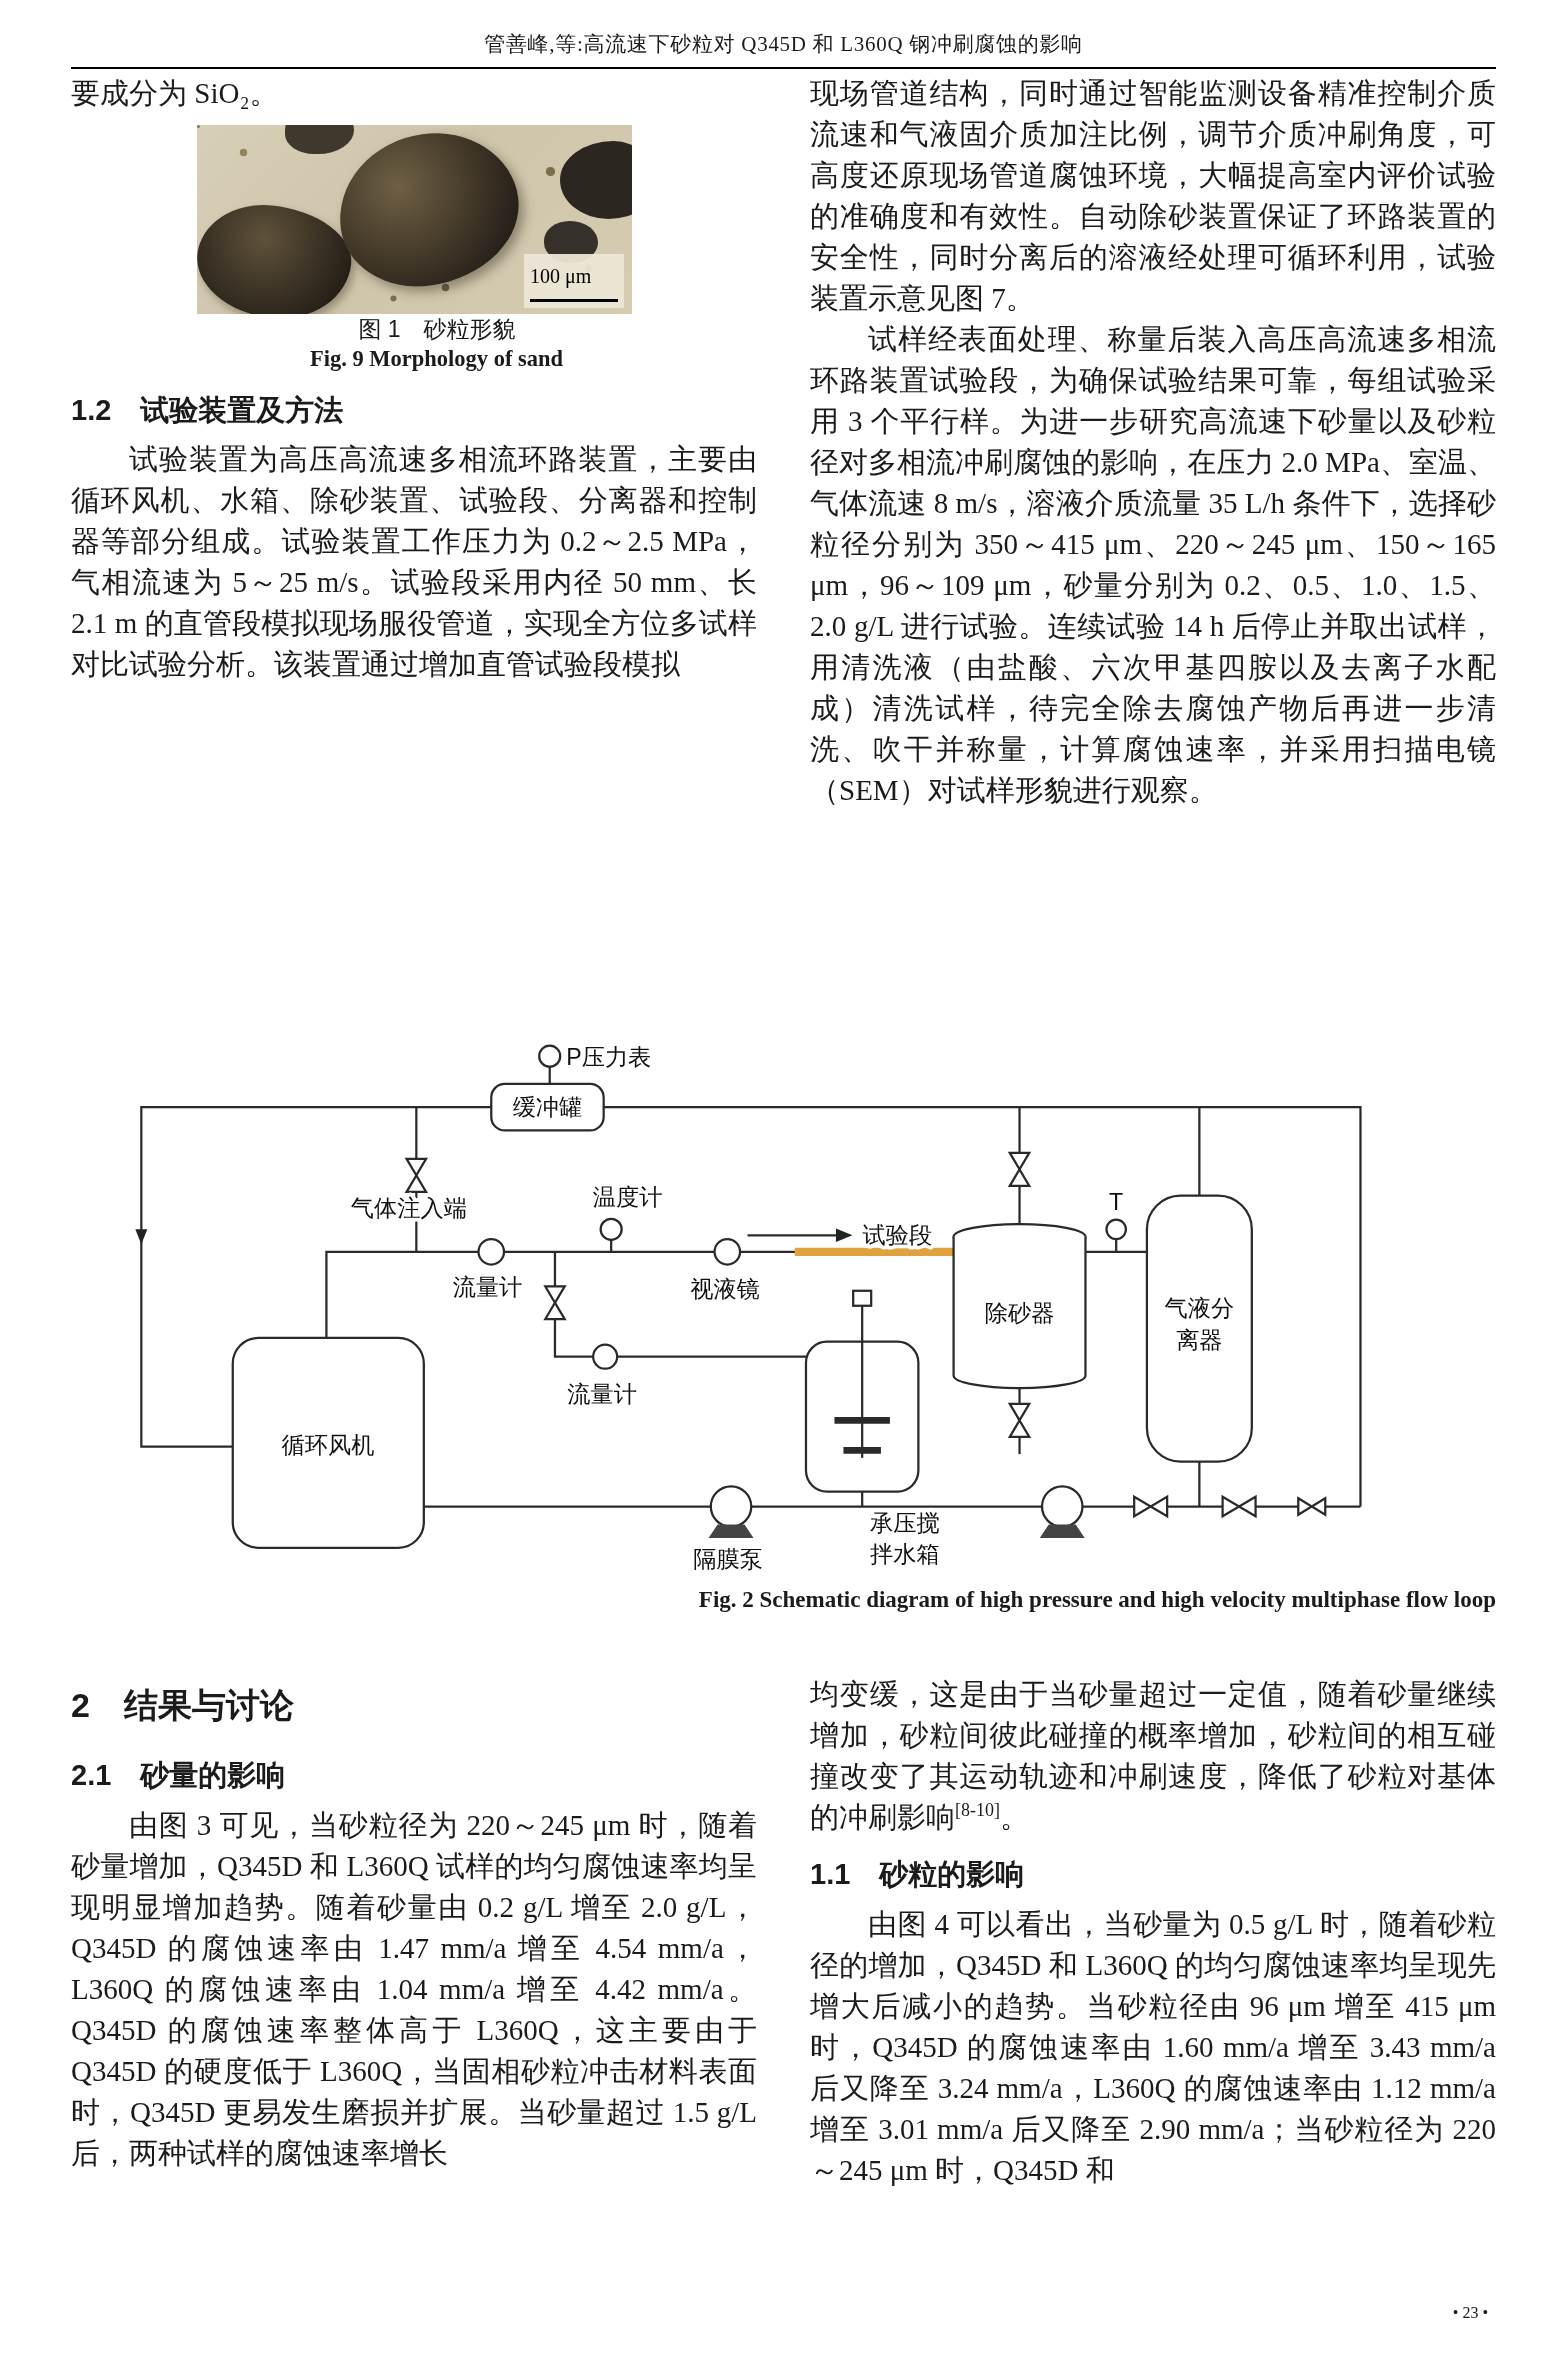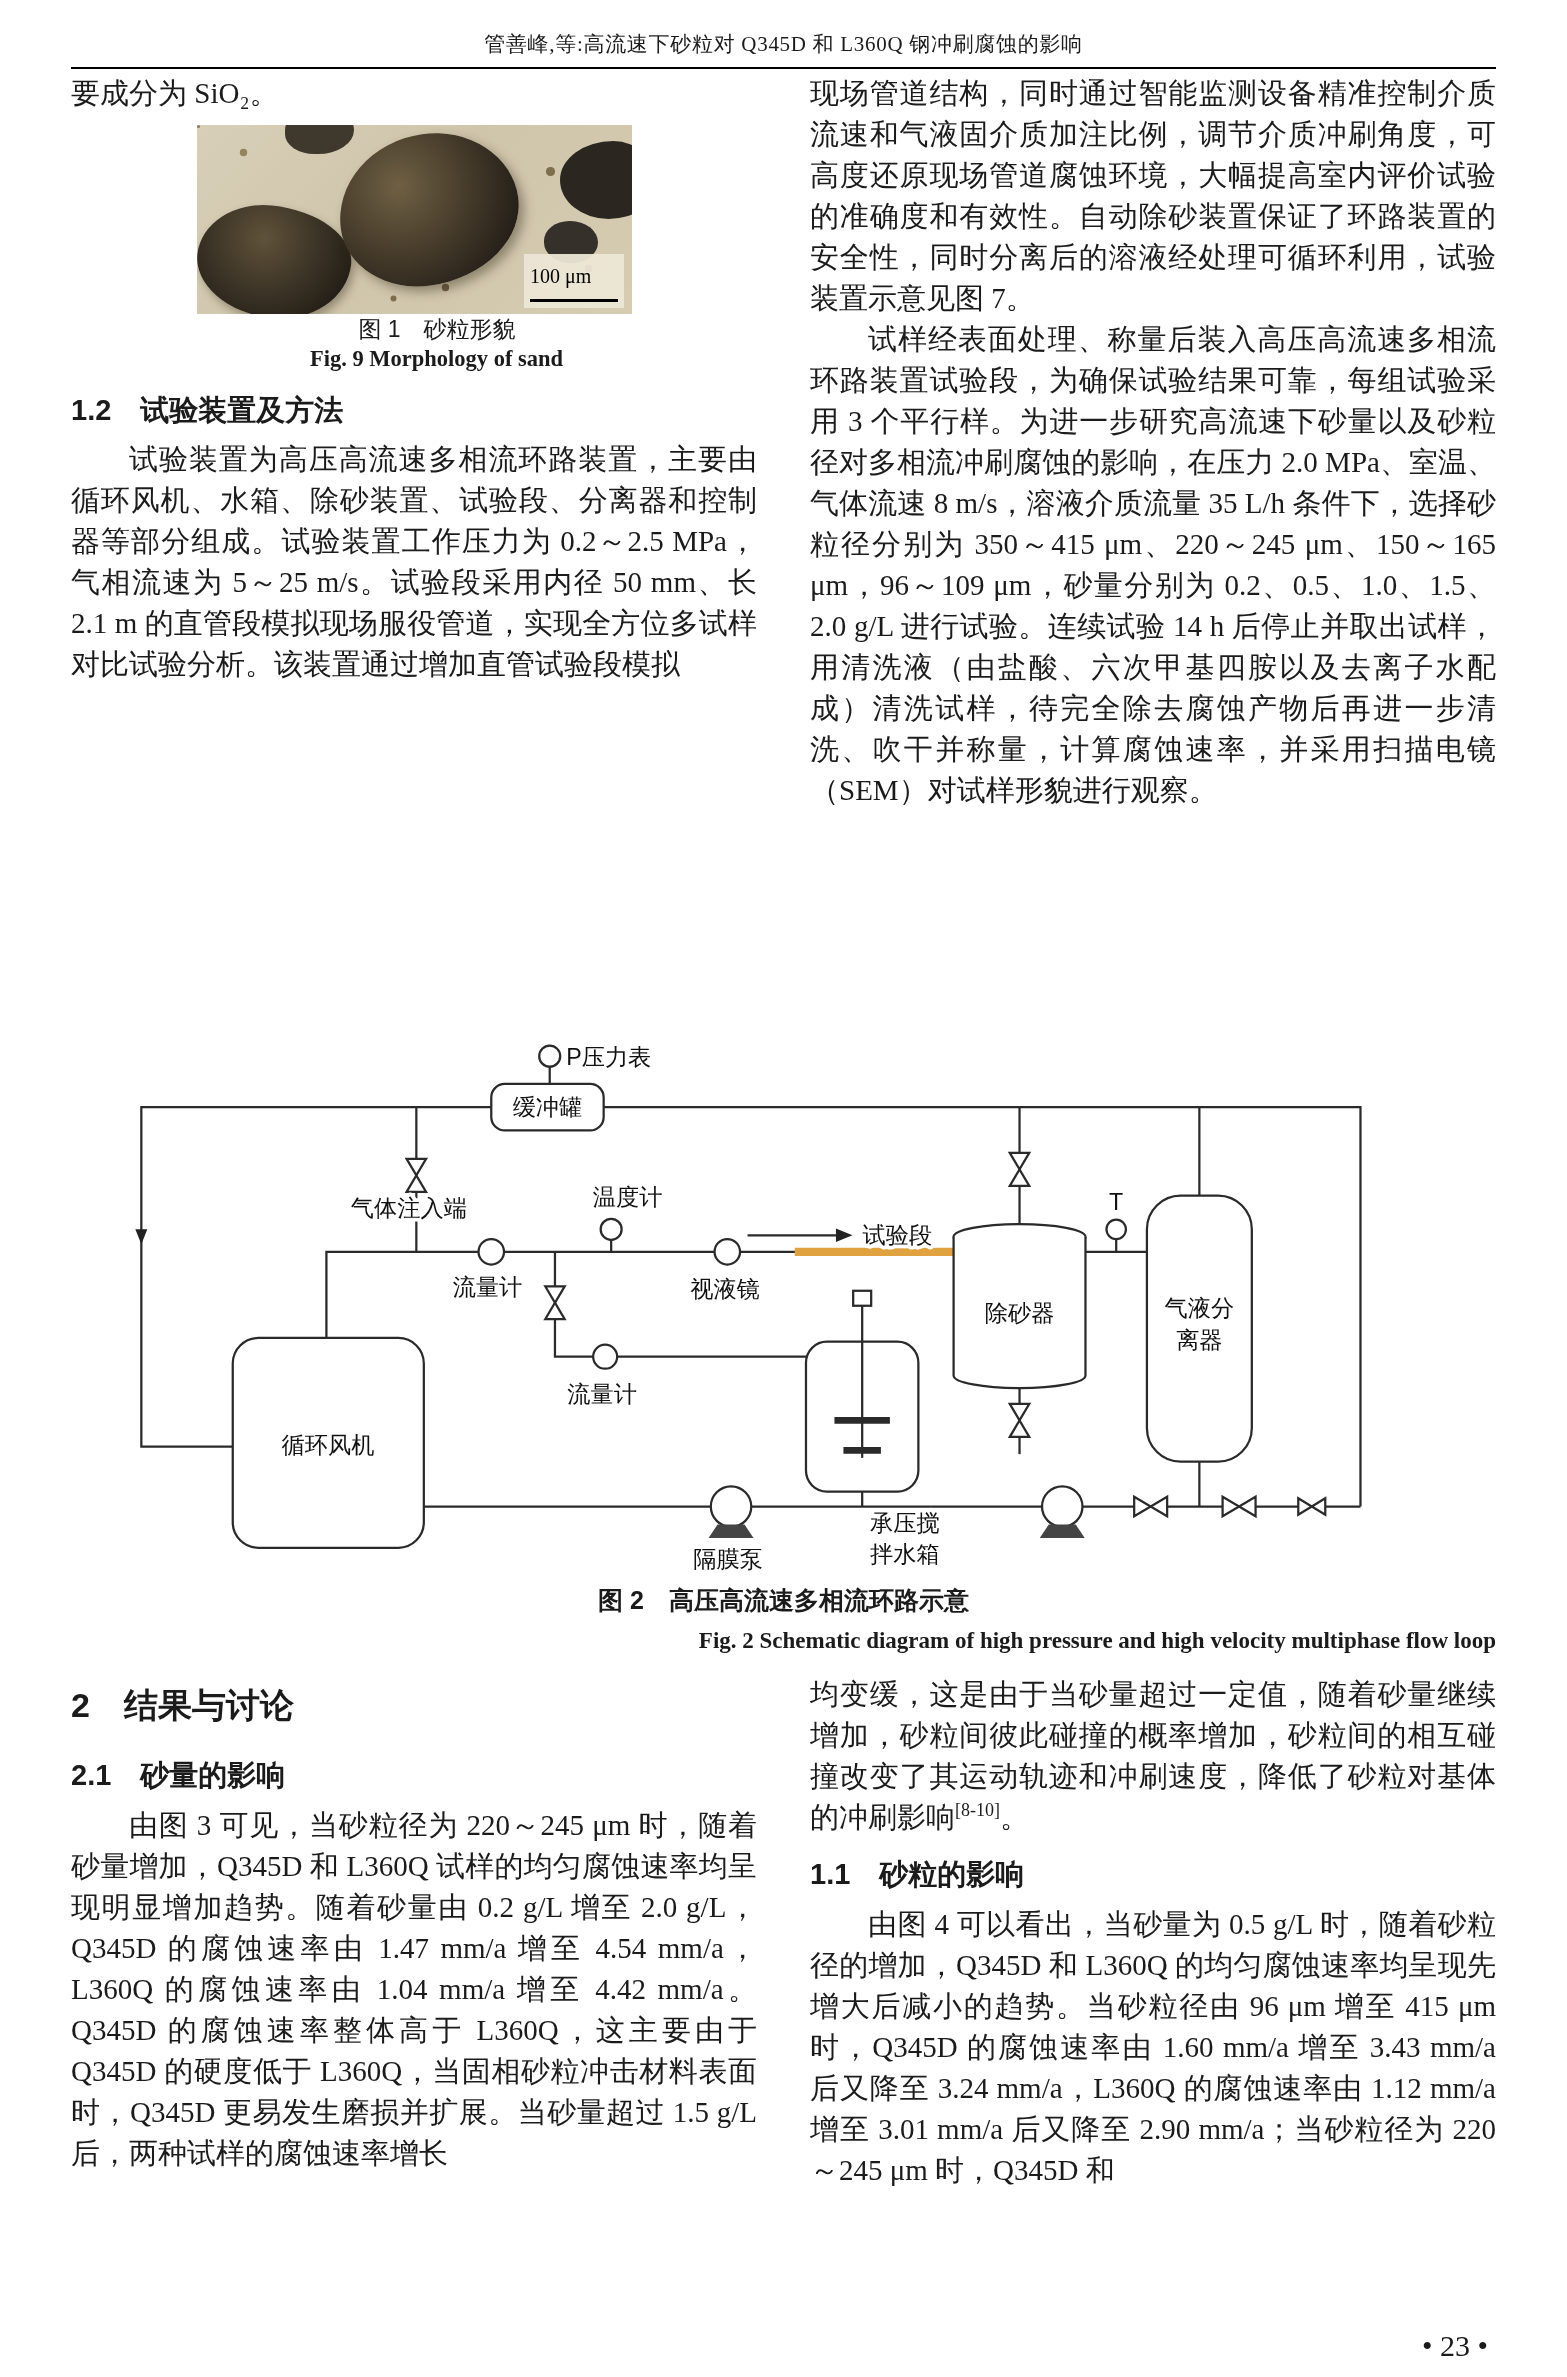--- a/index.html
+++ b/index.html
@@ -91,21 +91,21 @@
     text-anchor:middle;
   }
   .lbl.start { text-anchor:start; }
   .fig2-captions { position:absolute; left:71px; top:1584px; width:1425px; text-align:center; }
   .fig2-captions .cn {
     font-family:"Liberation Sans","DejaVu Sans",sans-serif; font-weight:bold;
     font-size:25px; margin:0 0 7.5px; line-height:33px;
   }
   .fig2-captions .en { font-weight:bold; font-size:23px; margin:0; line-height:31.5px;text-align:right; }
 
-  .page-number { position:absolute; top:2304px; right:79px; font-size:30px;margin-top:25px; }
+  .page-number { position:absolute; top:2304px; right:79px; font-size:16px; }
 </style>
 </head>
 <body>
 
 <div class="running-title">管善峰,等:高流速下砂粒对 Q345D 和 L360Q 钢冲刷腐蚀的影响</div>
 <div class="header-rule"></div>
 
 <div class="col" id="col-left-top">
   <p class="noindent">要成分为 SiO₂。</p>
 
@@ -204,21 +204,20 @@
     <text class="lbl" x="1505" y="408">离器</text>
     <text class="lbl" x="342" y="548">循环风机</text>
     <text class="lbl" x="708" y="480">流量计</text>
     <text class="lbl" x="876" y="700">隔膜泵</text>
     <text class="lbl" x="1112" y="652">承压搅</text>
     <text class="lbl" x="1112" y="694">拌水箱</text>
   </svg>
 </div>
 
 <div class="fig2-captions">
-  <p class="cn">图 2　高压高流速多相流环路示意</p>
   <p class="en">Fig. 2  Schematic diagram of high pressure and high velocity multiphase flow loop</p>
 </div>
 
 <div class="col" id="col-left-bottom">
   <div class="h-main">2　结果与讨论</div>
   <div class="h-sub">2.1　砂量的影响</div>
   <p>由图 3 可见，当砂粒径为 220～245 μm 时，随着砂量增加，Q345D 和 L360Q 试样的均匀腐蚀速率均呈现明显增加趋势。随着砂量由 0.2 g/L 增至 2.0 g/L，Q345D 的腐蚀速率由 1.47 mm/a 增至 4.54 mm/a，L360Q 的腐蚀速率由 1.04 mm/a 增至 4.42 mm/a。Q345D 的腐蚀速率整体高于 L360Q，这主要由于 Q345D 的硬度低于 L360Q，当固相砂粒冲击材料表面时，Q345D 更易发生磨损并扩展。当砂量超过 1.5 g/L 后，两种试样的腐蚀速率增长</p>
 </div>
 
 <div class="col" id="col-right-bottom">

